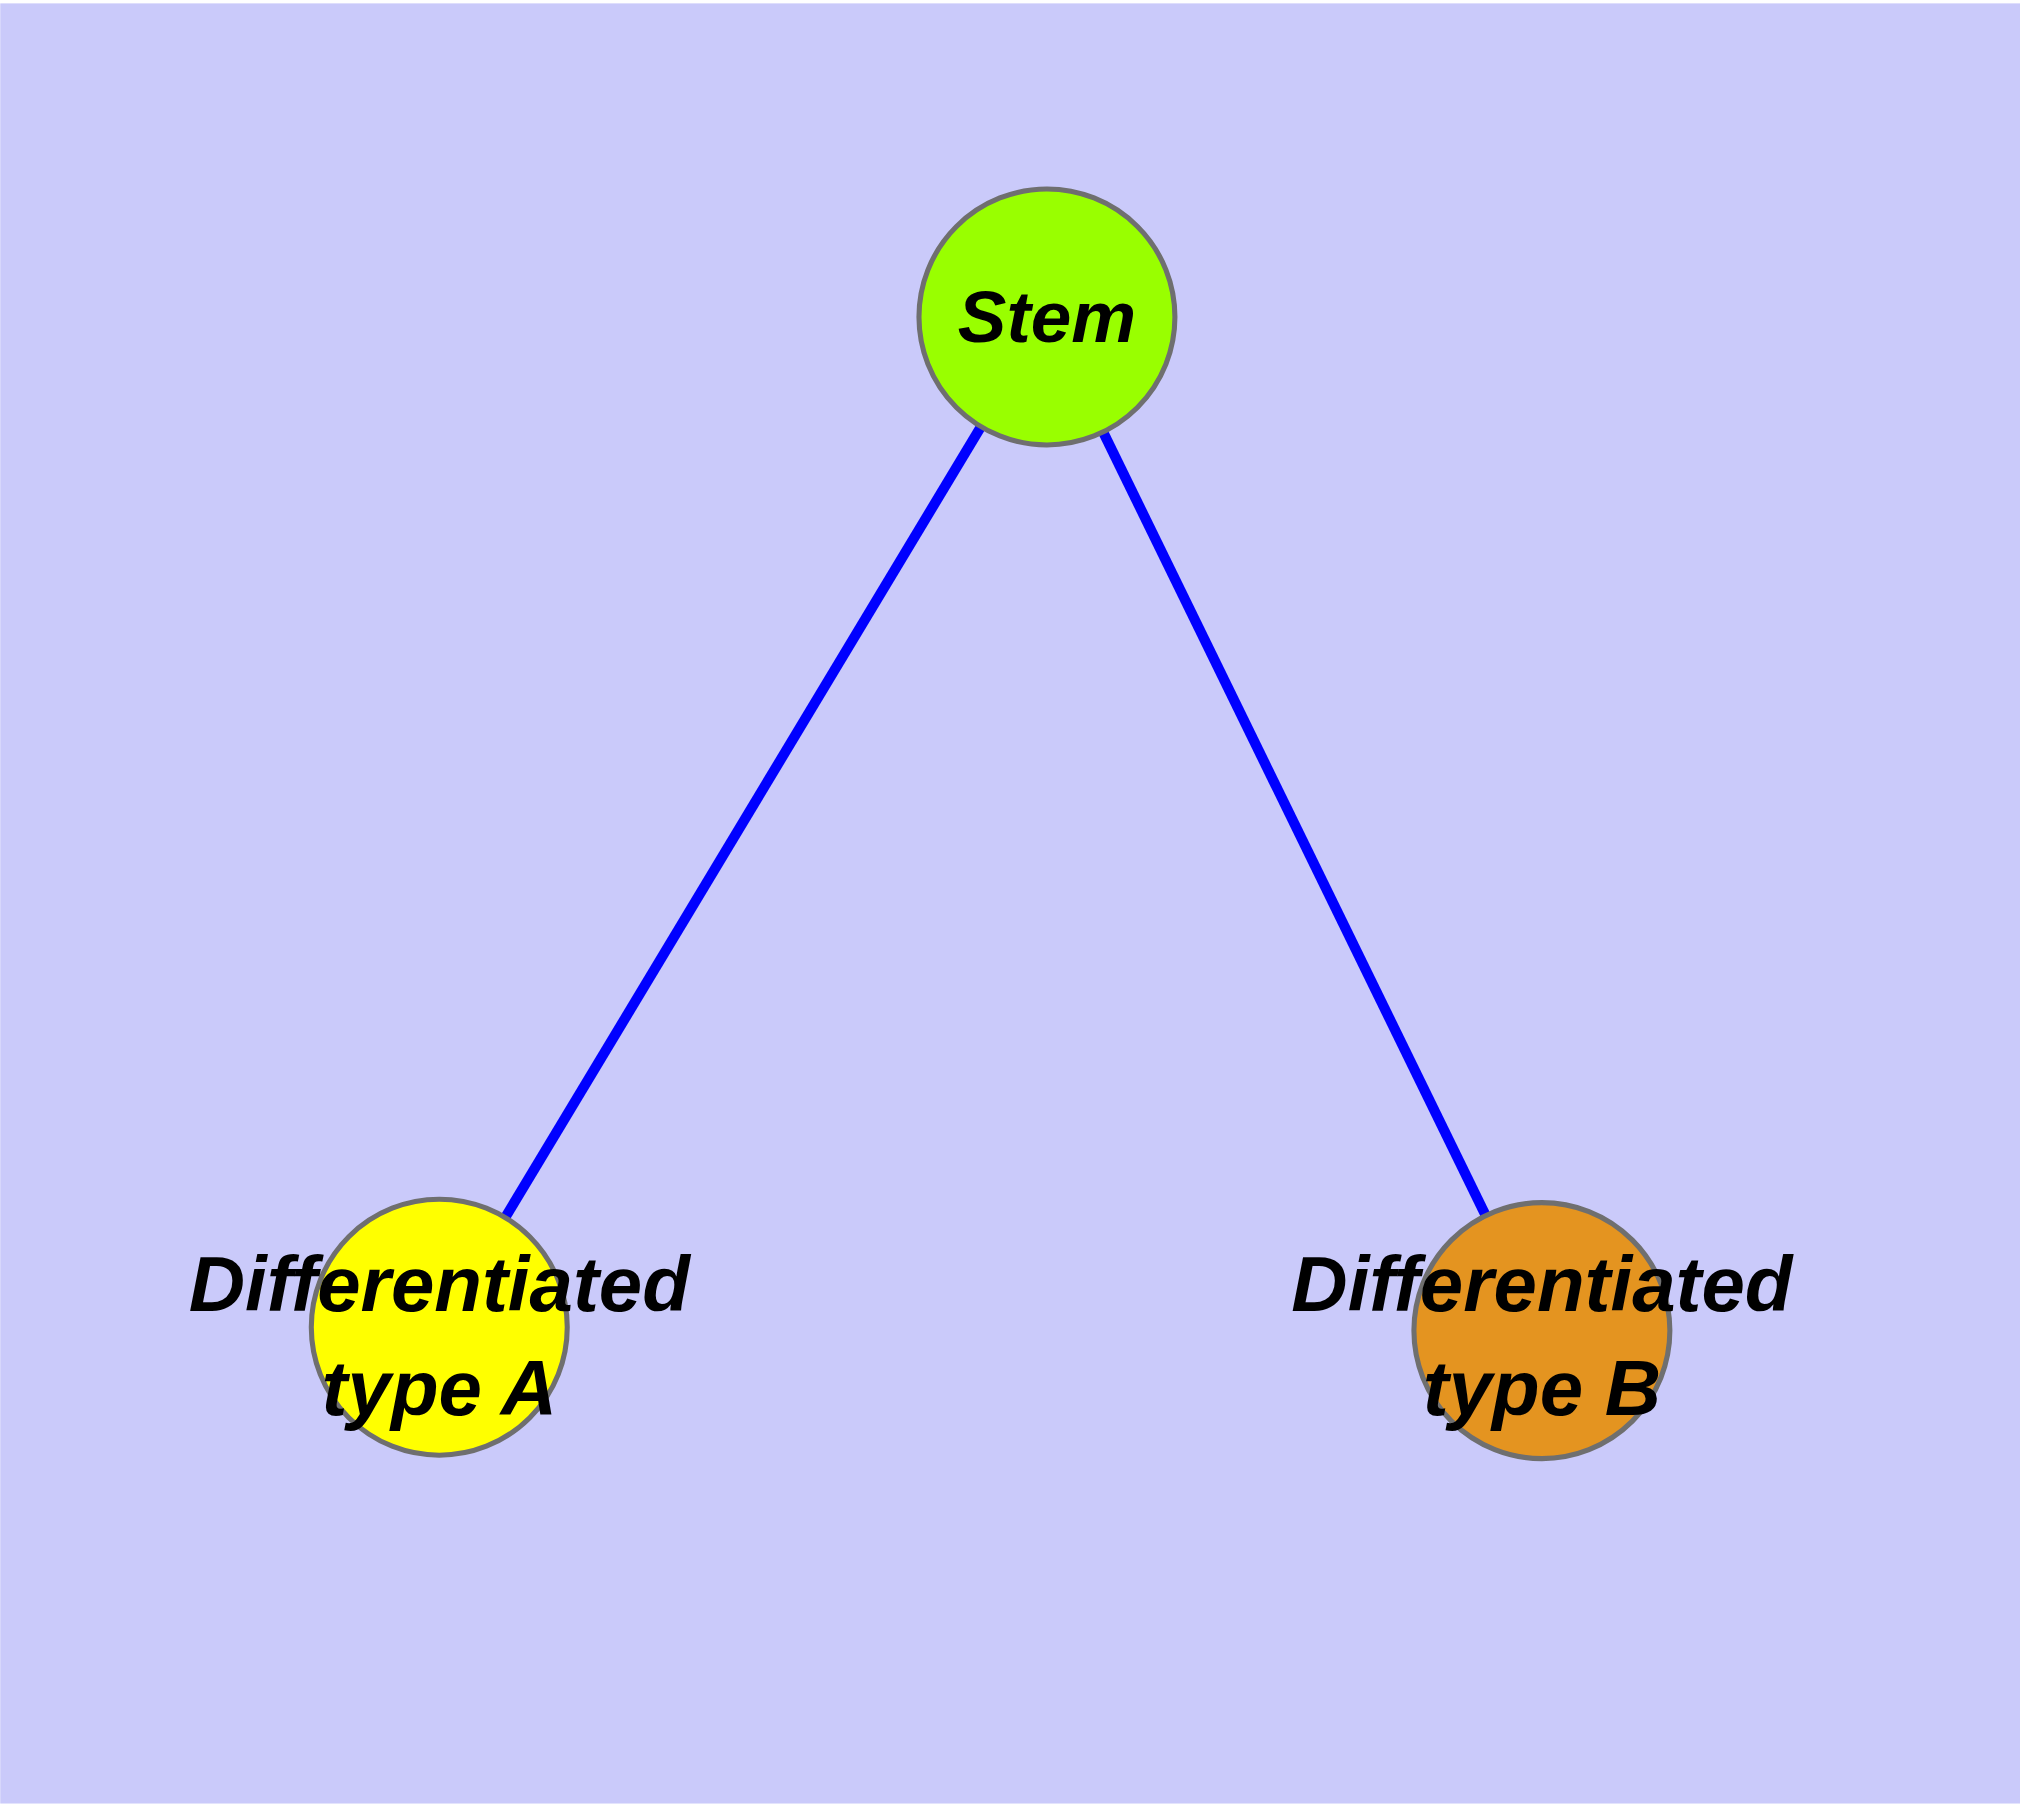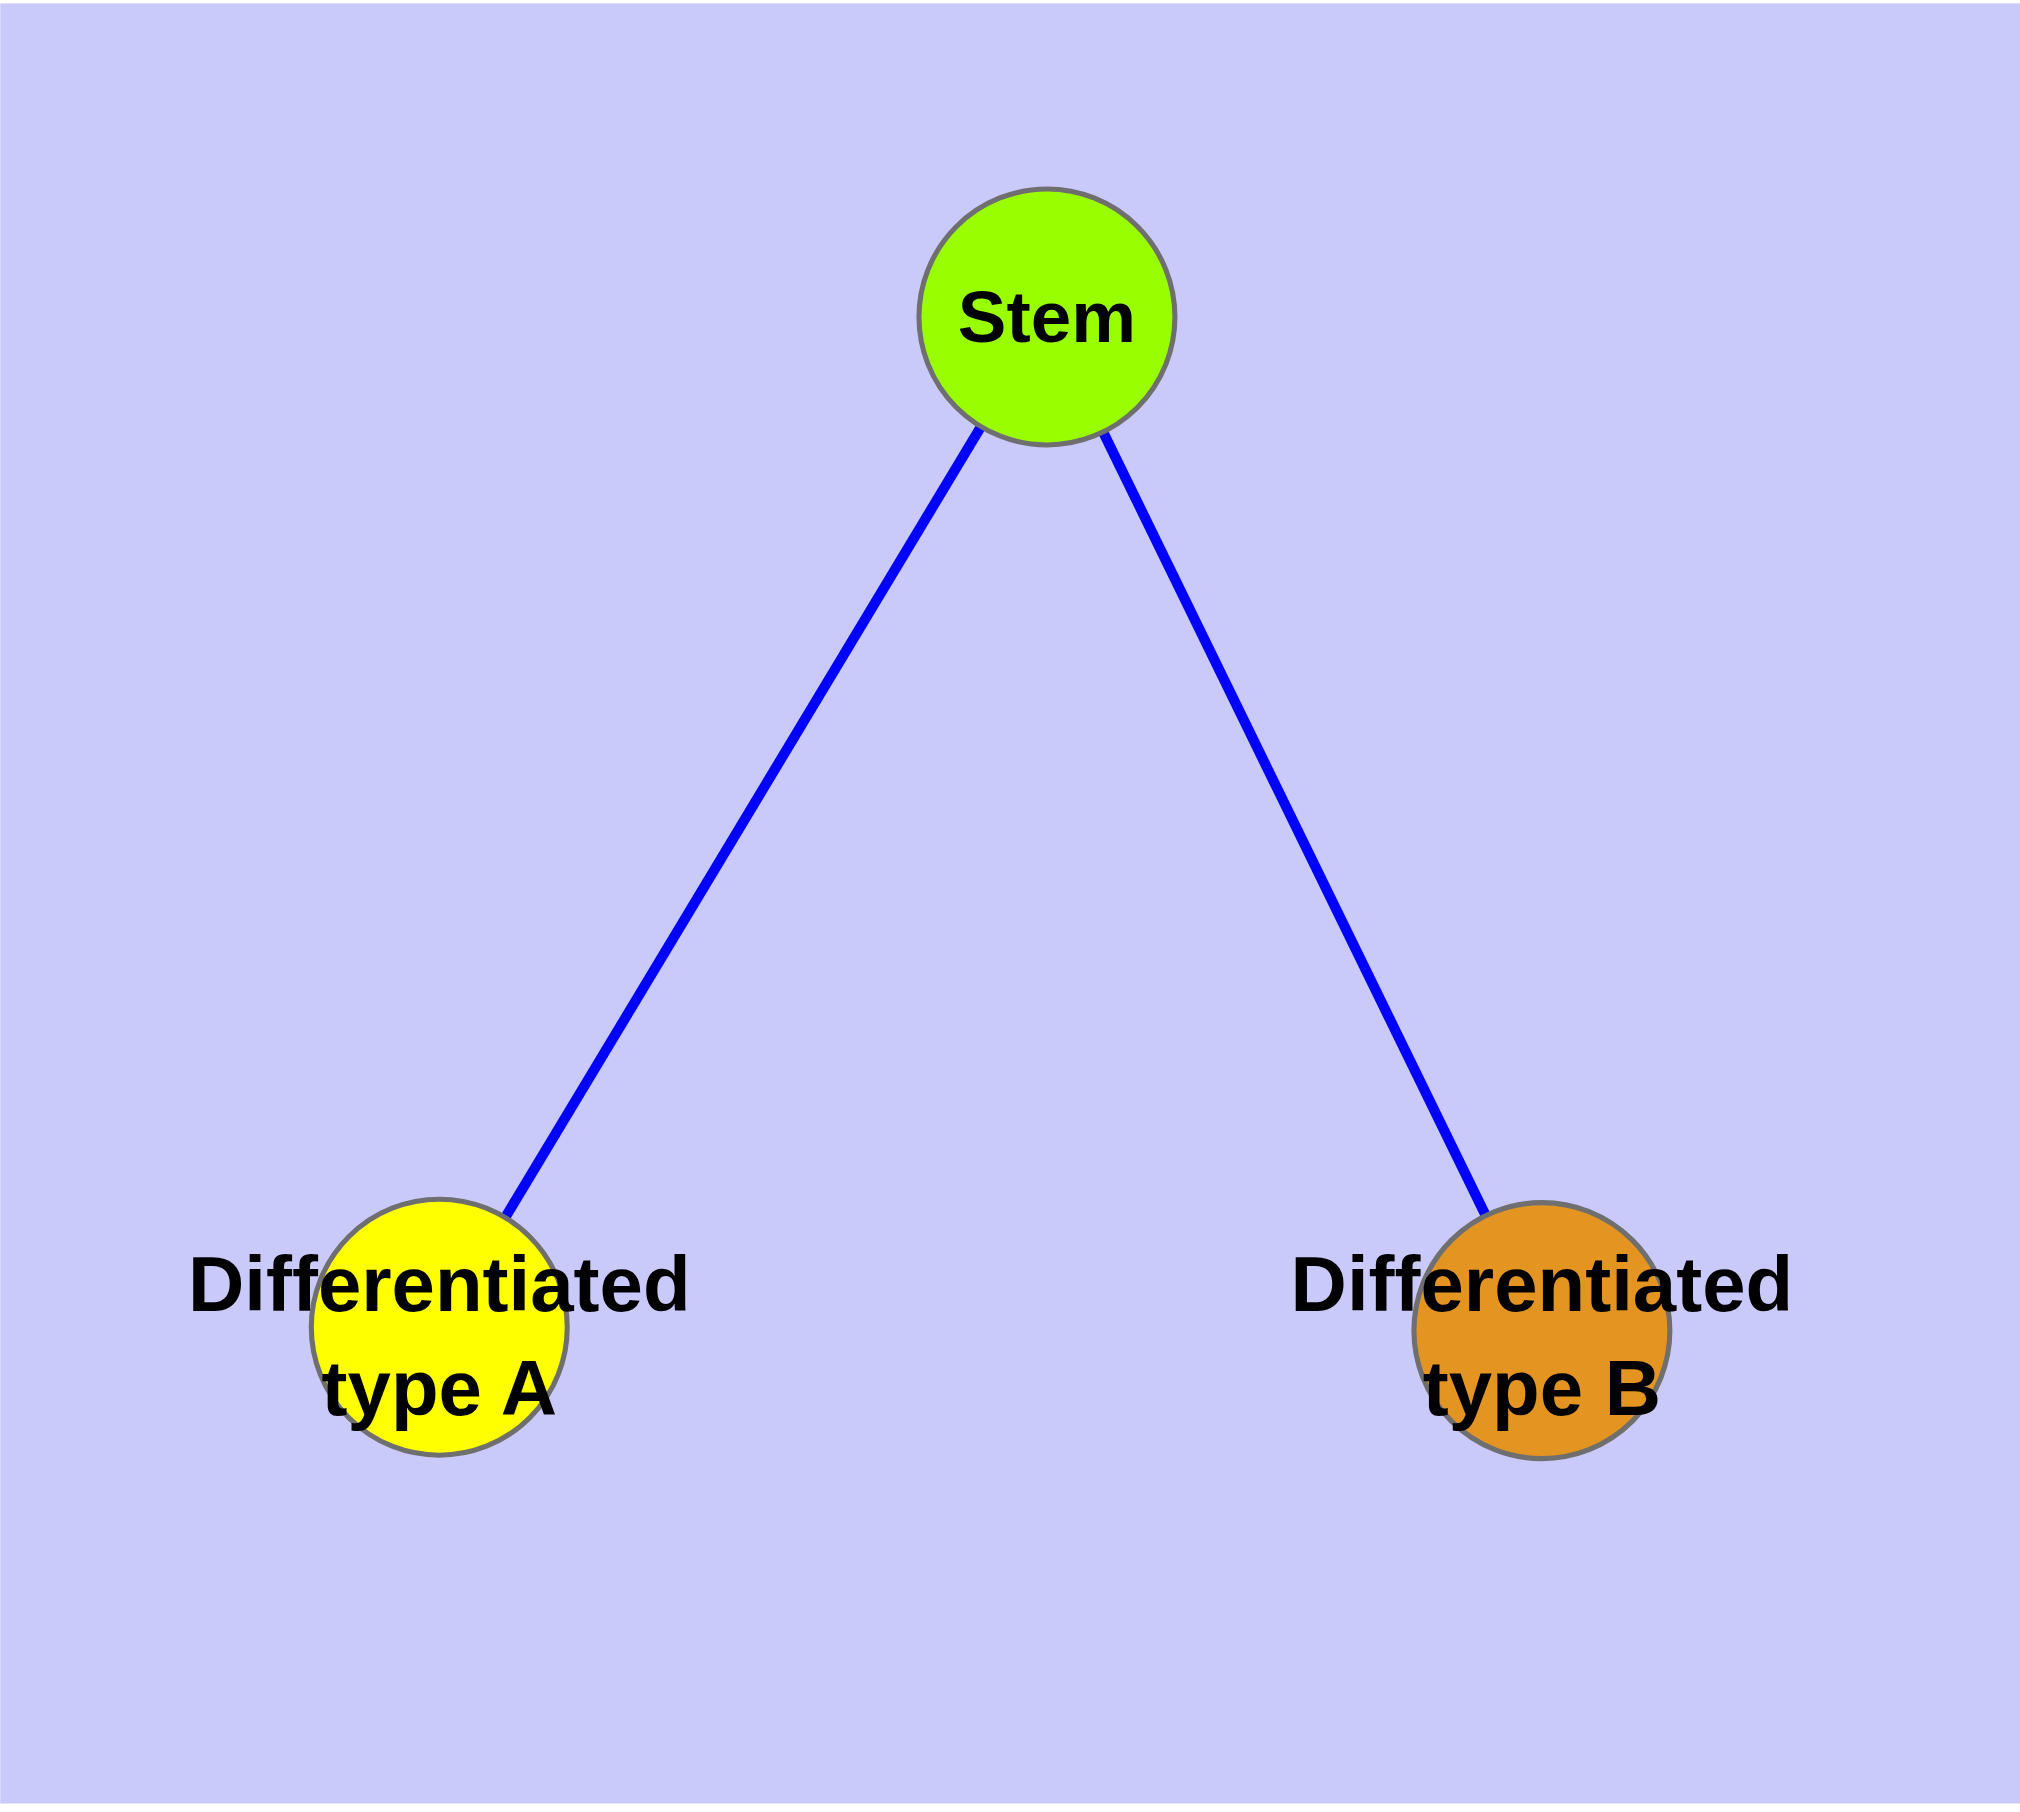--- a/index.html
+++ b/index.html
@@ -6,20 +6,21 @@
     margin: 0;
     padding: 0;
     background: #FFFFFF;
   }
   .stage {
     position: relative;
     width: 2021px;
     height: 1812px;
     background: #FFFFFF;
     overflow: hidden;
+    font-style: italic;
   }
   svg.diagram {
     display: block;
     width: 2021px;
     height: 1812px;
   }
   .edge-line {
     stroke-width: 12px;
     fill: none;
   }

